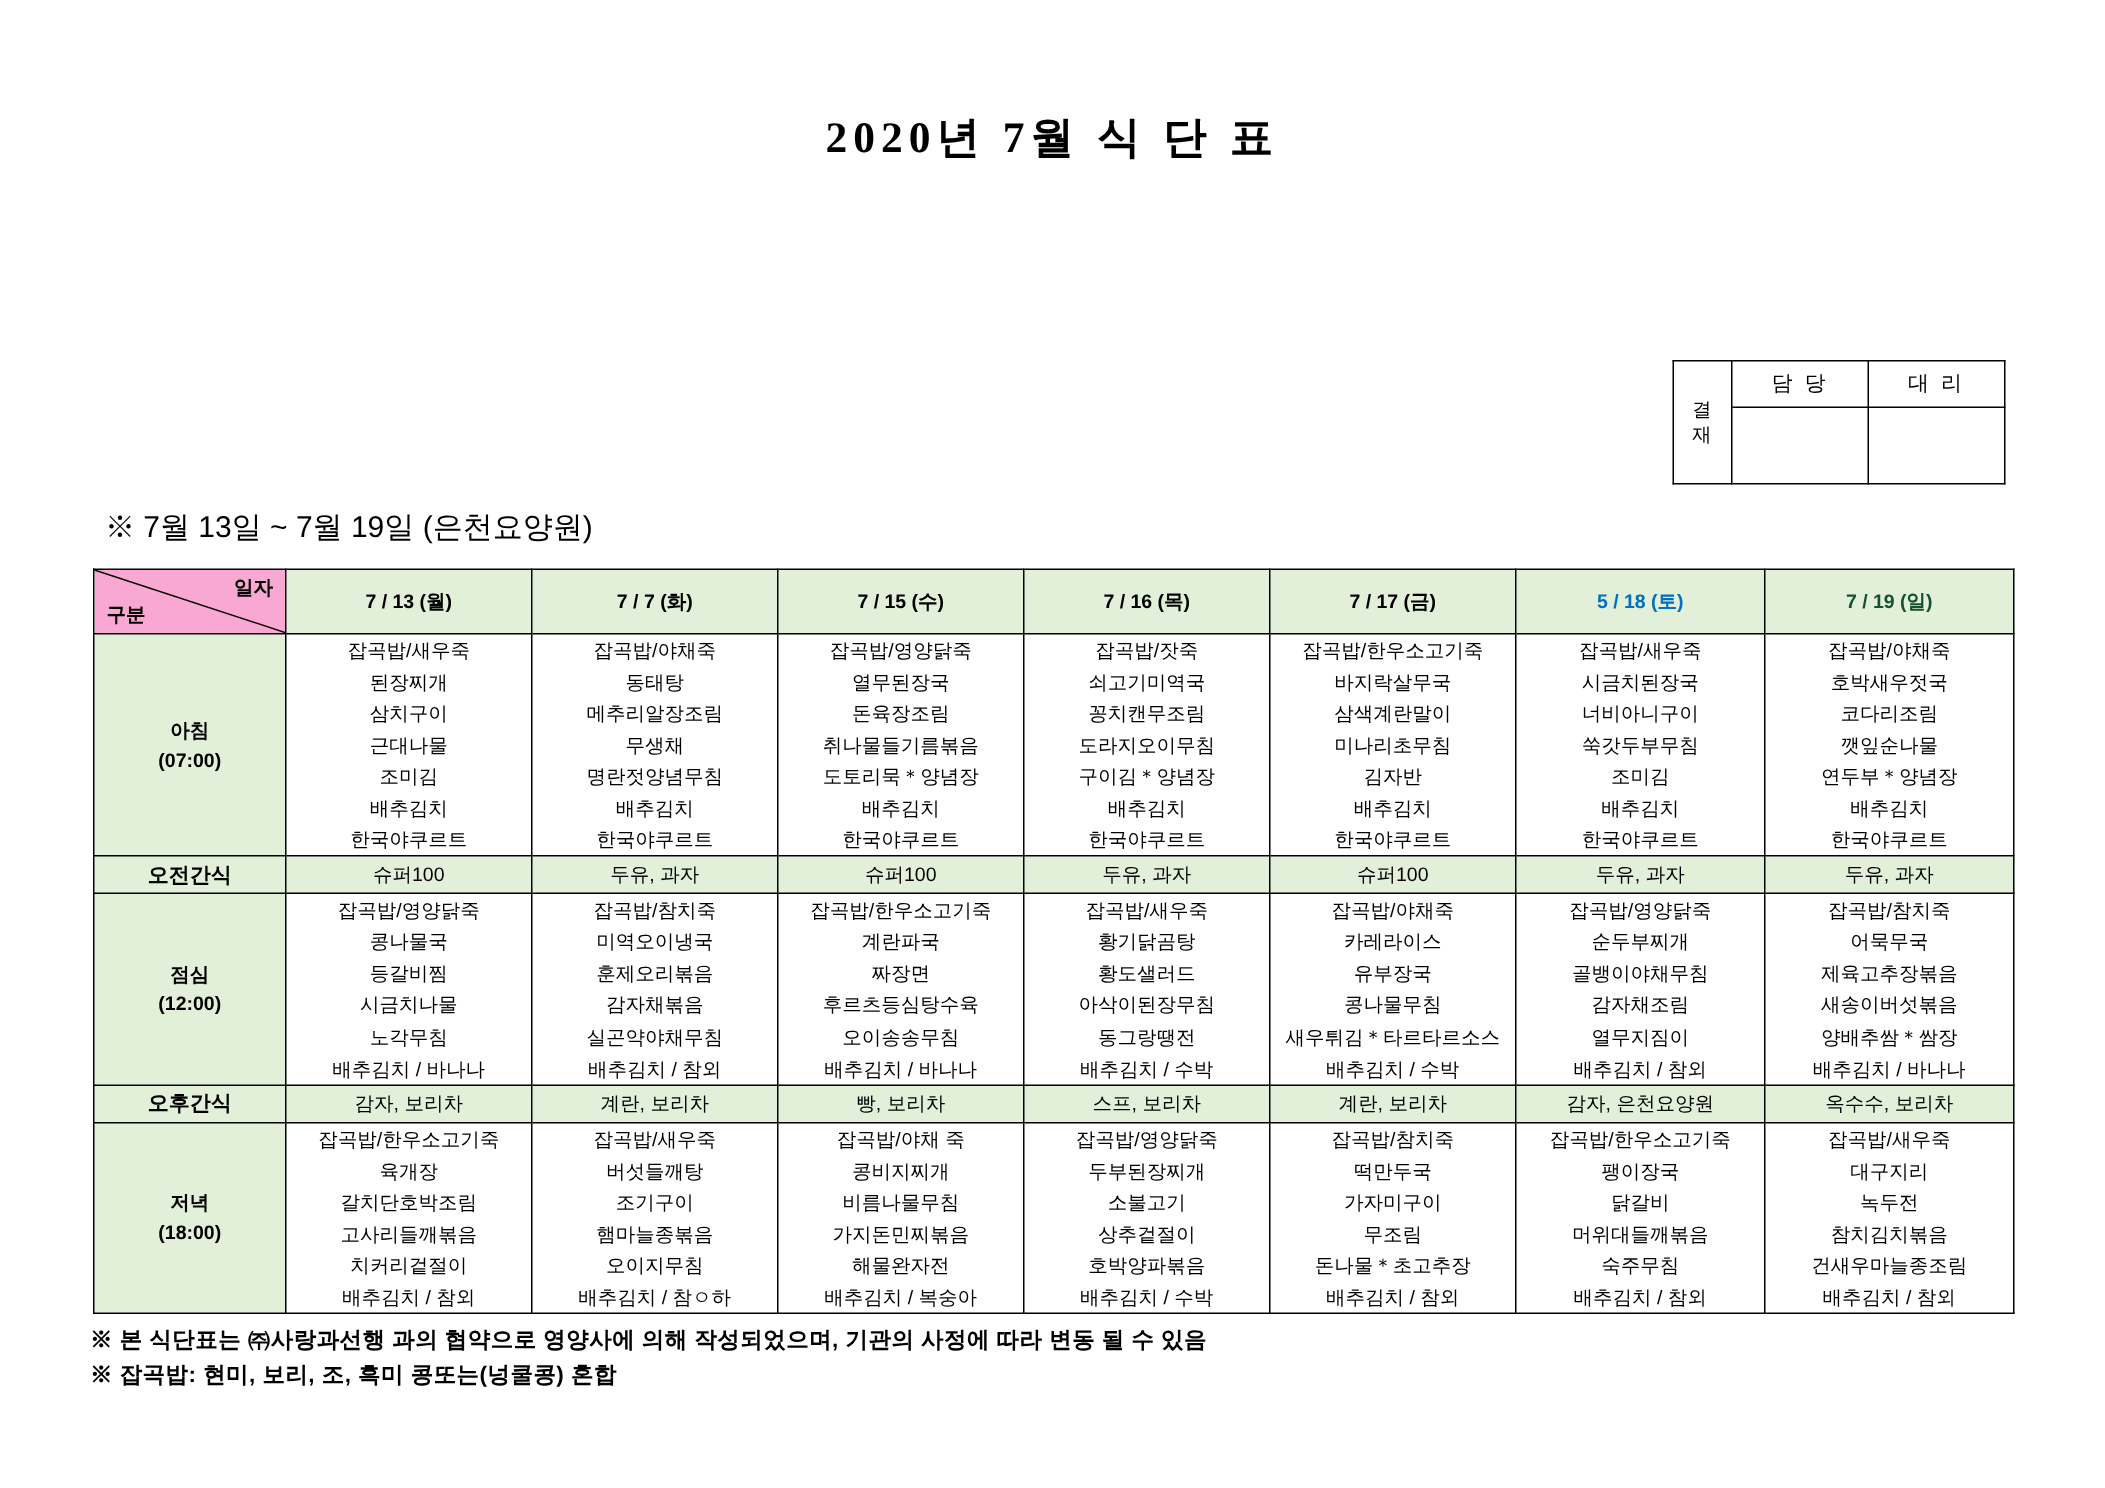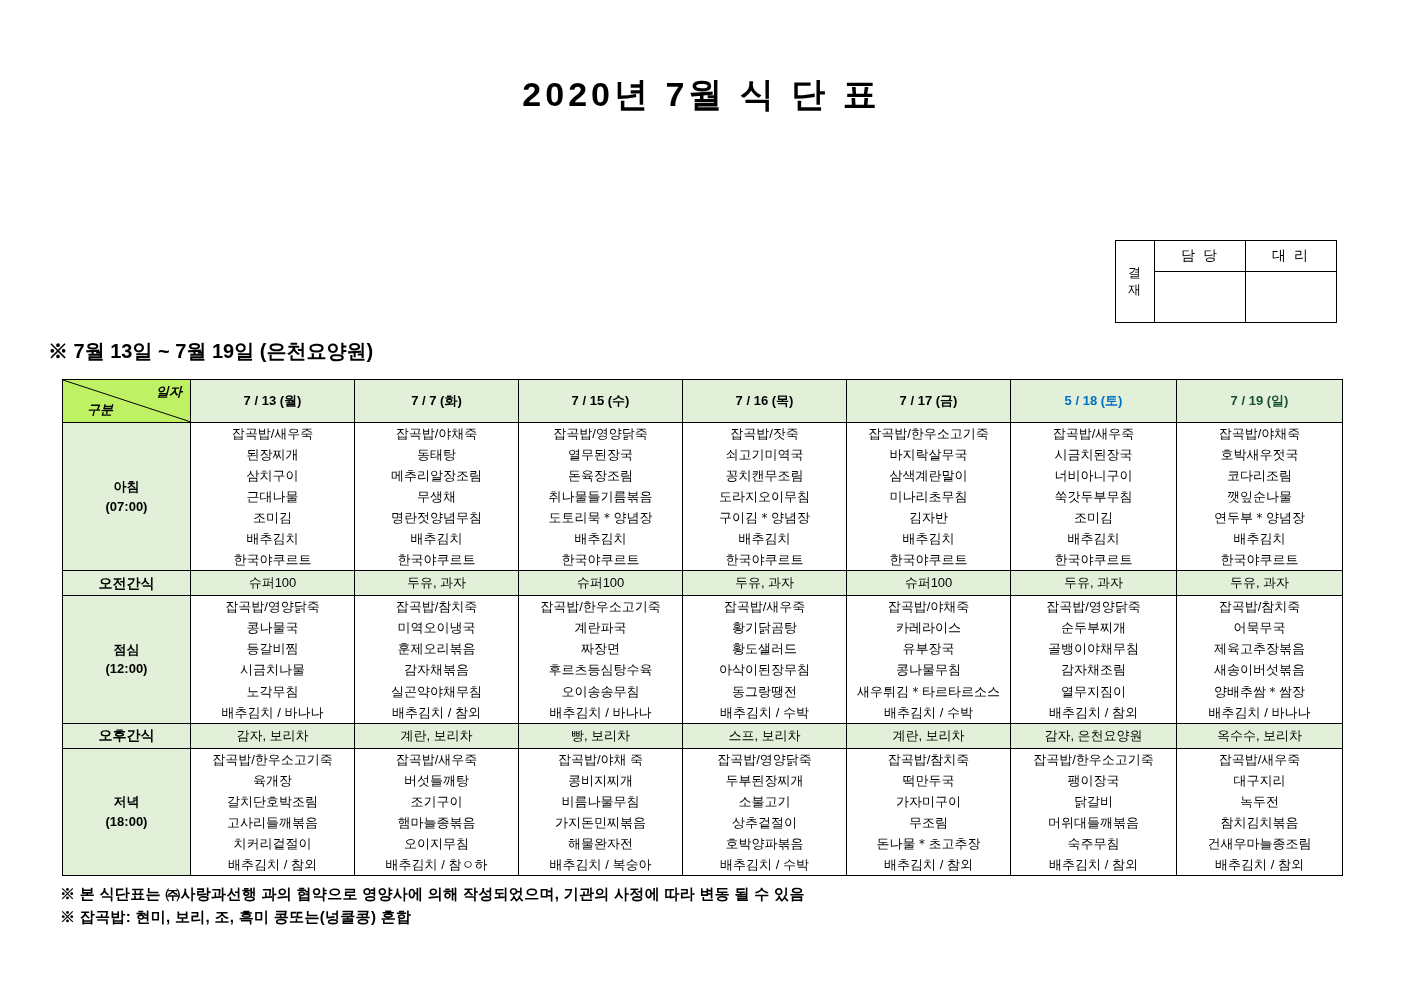--- a/index.html
+++ b/index.html
@@ -16,25 +16,26 @@
     overflow: hidden;
   }
   .page {
     width: 1403px;
     height: 992px;
     position: relative;
     box-sizing: border-box;
   }
   .title {
     text-align: center;
-    font-size: 34px;
+    font-size: 29px;
     font-weight: bold;
     letter-spacing: 4px;
     margin-top: 72px;
     margin-bottom: 0;
+    font-family: Liberation Serif, serif;
   }
   
   .approval {
     position: absolute;
     right: 66px;
     top: 168px;
     border: 1px solid #000;
     border-collapse: collapse;
     font-size: 14px;
   }
@@ -56,62 +57,61 @@
     width: 90px;
     height: 30px;
     font-size: 14px;
     letter-spacing: 2px;
   }
   .approval .blank {
     height: 50px;
   }
   .subtitle {
     position: absolute;
-    left: 48px;
+    left: 70px;
     top: 266px;
     font-size: 20px;
-    font-weight: bold;
+    font-weight: normal;
   }
   table.menu {
     position: absolute;
     left: 62px;
     top: 307px;
     width: 1280px;
     border-collapse: collapse;
     table-layout: fixed;
   }
   table.menu td, table.menu th {
     border: 1px solid #000;
     font-size: 13px;
     text-align: center;
     vertical-align: middle;
     padding: 0;
   }
   .corner {
     width: 128px;
     height: 42px;
     position: relative;
-    background: #bef264;
-    padding: 0;
-    font-style: italic;
+    background: #f9a8d4;
+    padding: 0;
   }
   .corner .diag {
     position: absolute;
     left: 0; top: 0; right: 0; bottom: 0;
   }
   .corner .lbl-date {
     position: absolute;
     right: 8px;
     top: 3px;
     font-size: 13px;
     font-weight: bold;
   }
   .corner .lbl-kind {
     position: absolute;
-    left: 24px;
+    left: 8px;
     bottom: 3px;
     font-size: 13px;
     font-weight: bold;
   }
   th.dayhead {
     background: #e2efd9;
     font-size: 15px;
     font-weight: bold;
     height: 42px;
   }

